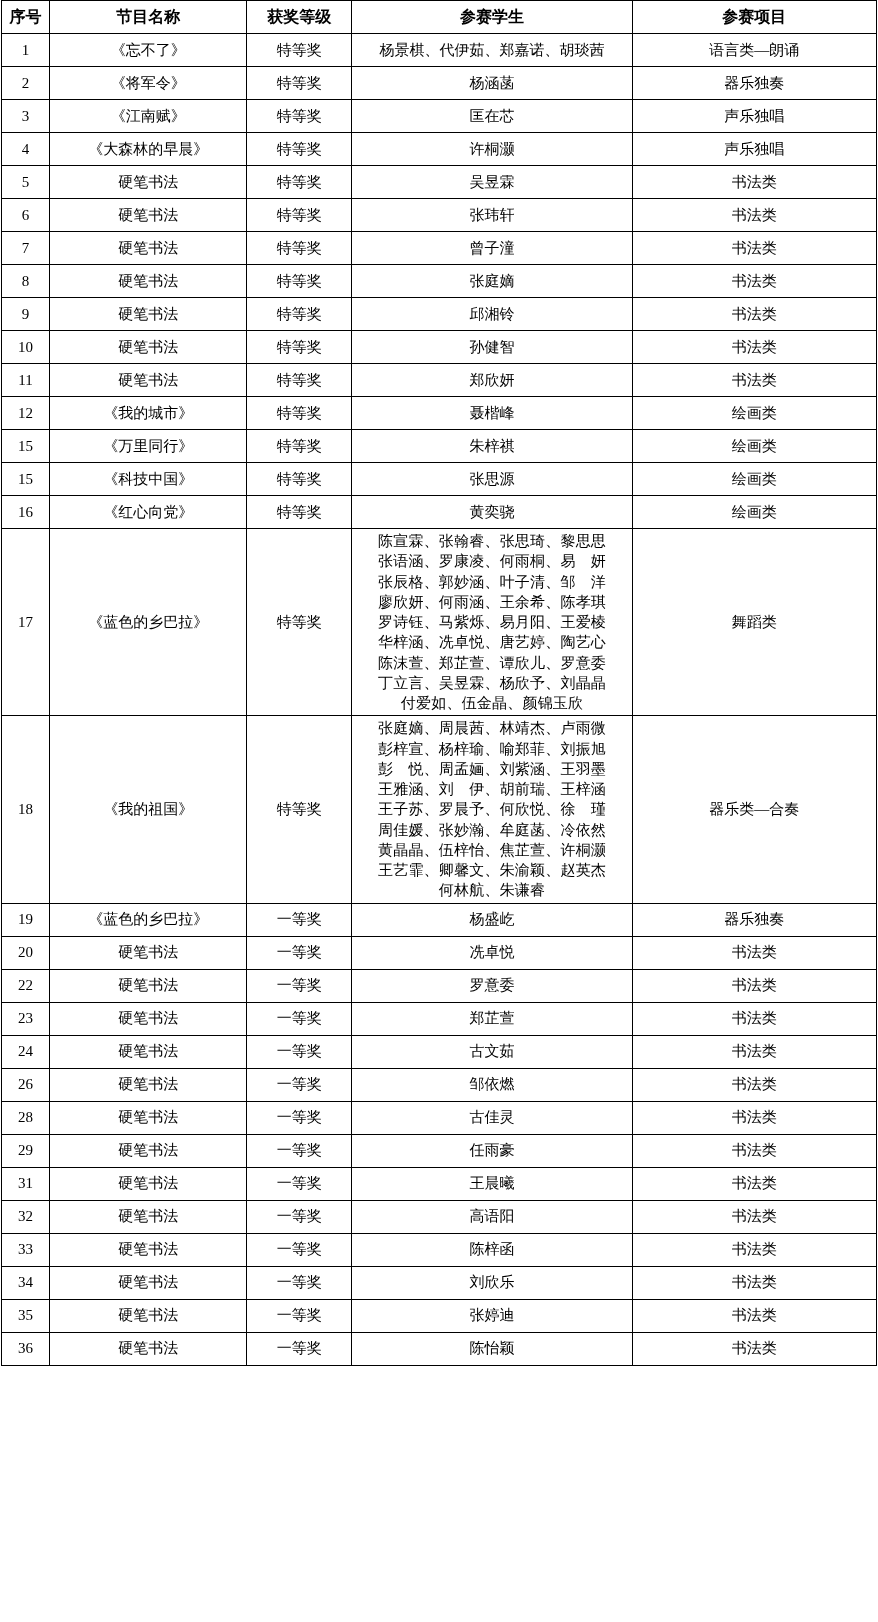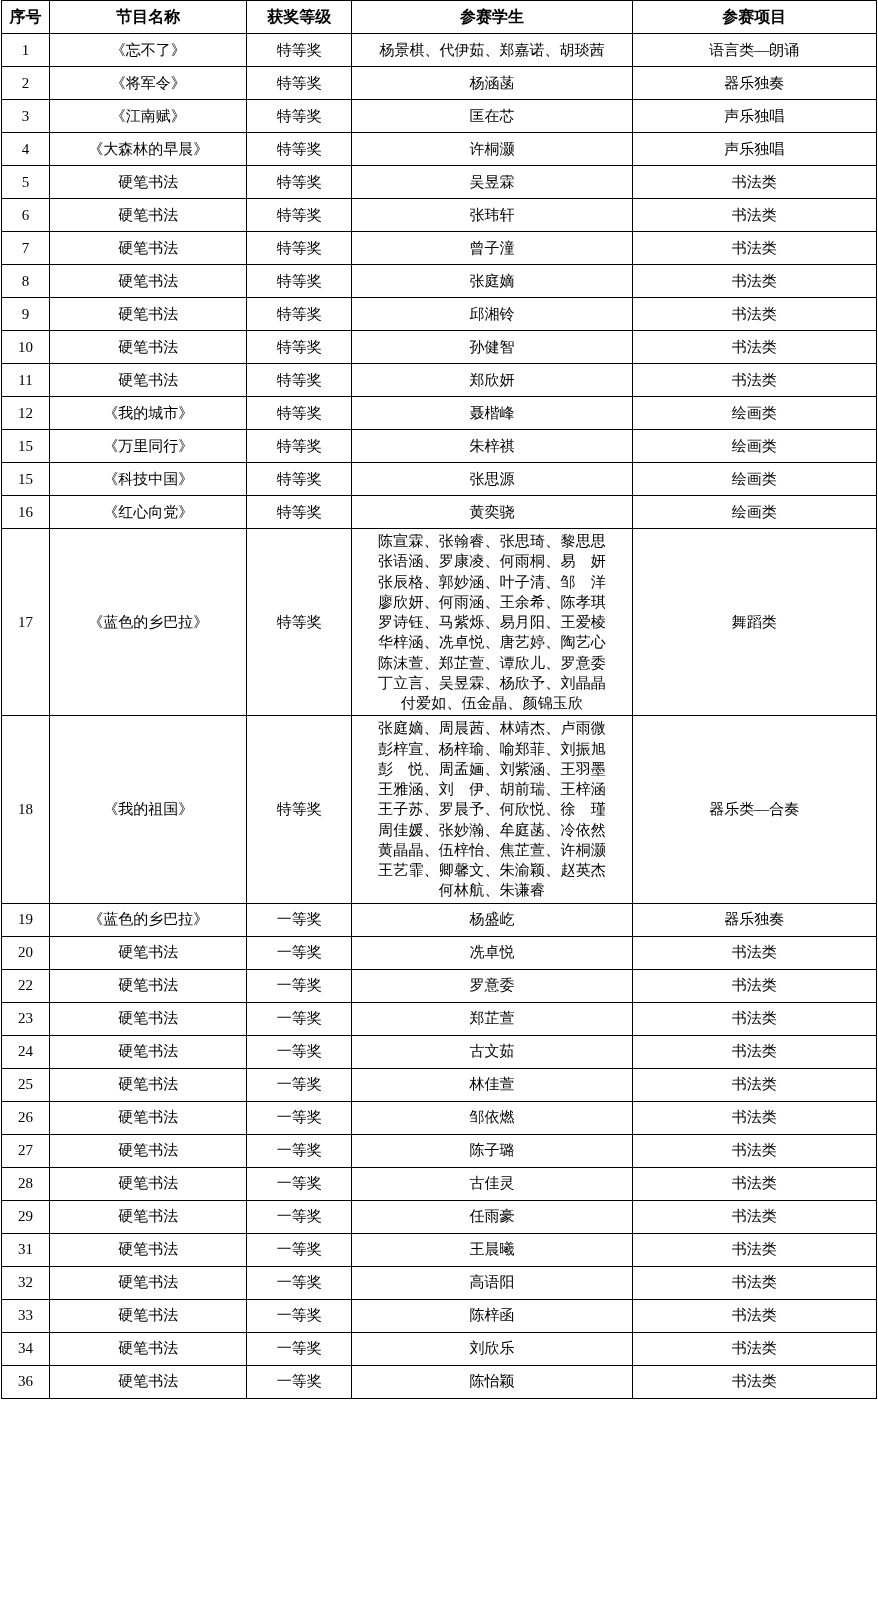--- a/index.html
+++ b/index.html
@@ -243,41 +243,27 @@
         <td>书法类</td>
       </tr>
       <tr>
         <td>24</td>
         <td>硬笔书法</td>
         <td>一等奖</td>
         <td>古文茹</td>
         <td>书法类</td>
       </tr>
       <tr>
-        <td>25</td>
-        <td>硬笔书法</td>
-        <td>一等奖</td>
-        <td>林佳萱</td>
-        <td>书法类</td>
-      </tr>
-      <tr>
         <td>26</td>
         <td>硬笔书法</td>
         <td>一等奖</td>
         <td>邹依燃</td>
         <td>书法类</td>
       </tr>
       <tr>
-        <td>27</td>
-        <td>硬笔书法</td>
-        <td>一等奖</td>
-        <td>陈子璐</td>
-        <td>书法类</td>
-      </tr>
-      <tr>
         <td>28</td>
         <td>硬笔书法</td>
         <td>一等奖</td>
         <td>古佳灵</td>
         <td>书法类</td>
       </tr>
       <tr>
         <td>29</td>
         <td>硬笔书法</td>
         <td>一等奖</td>
@@ -303,20 +289,27 @@
         <td>硬笔书法</td>
         <td>一等奖</td>
         <td>陈梓函</td>
         <td>书法类</td>
       </tr>
       <tr>
         <td>34</td>
         <td>硬笔书法</td>
         <td>一等奖</td>
         <td>刘欣乐</td>
+        <td>书法类</td>
+      </tr>
+      <tr>
+        <td>35</td>
+        <td>硬笔书法</td>
+        <td>一等奖</td>
+        <td>张婷迪</td>
         <td>书法类</td>
       </tr>
       <tr>
         <td>36</td>
         <td>硬笔书法</td>
         <td>一等奖</td>
         <td>陈怡颖</td>
         <td>书法类</td>
       </tr>
     </tbody>

